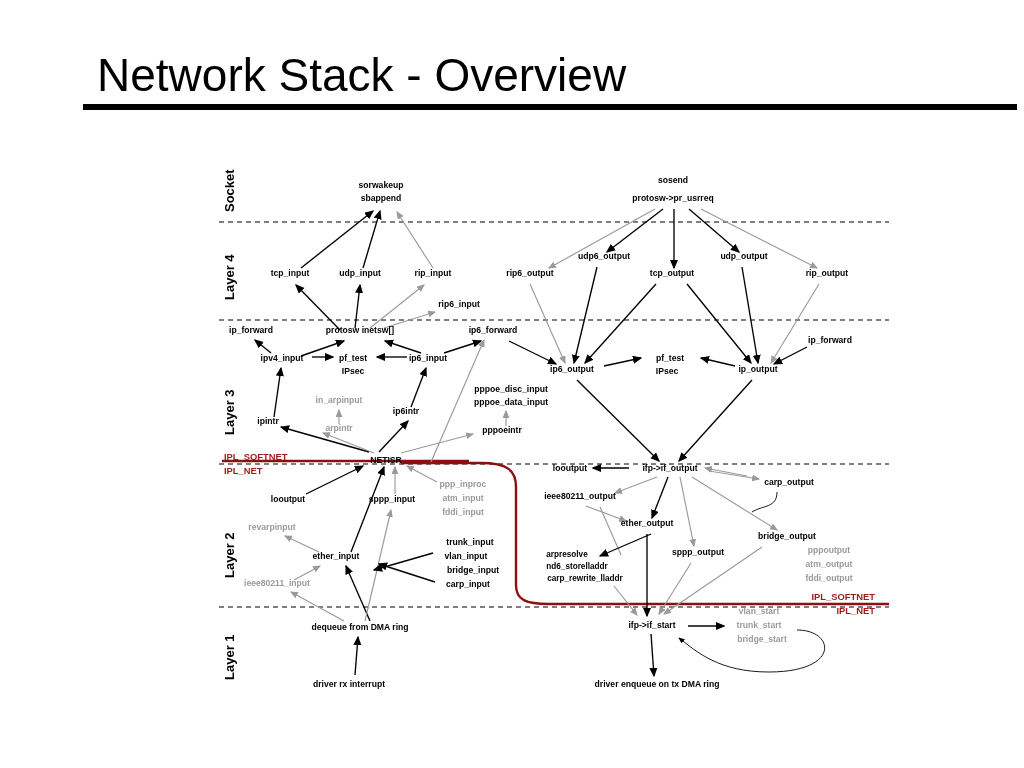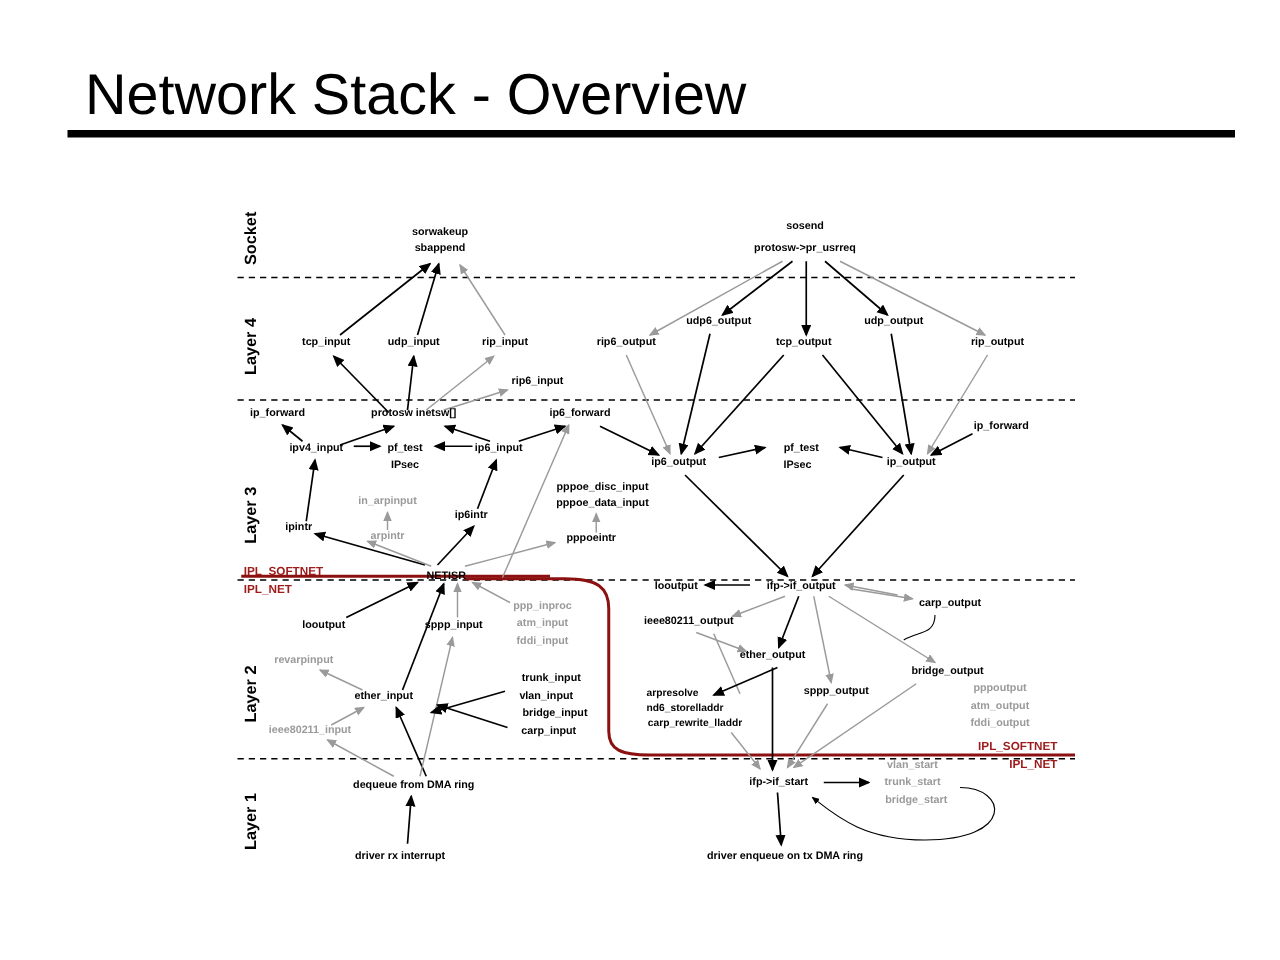--- a/index.html
+++ b/index.html
@@ -3,21 +3,21 @@
 <meta charset="utf-8">
 <style>
   html,body{margin:0;padding:0;}
   body{
     width:1024px;height:768px;
     background:#ffffff;
     font-family:"Liberation Sans", sans-serif;
     overflow:hidden;
     position:relative;
   }
-  #slide{position:absolute;inset:0;}
+  #slide{position:absolute;inset:0;margin-left:29px;}
 
   .title{
     position:absolute;
     left:68px; top:48px;
     font-size:46px;
     font-weight:400;
     color:#000000;
     letter-spacing:0px;
     white-space:nowrap;
   }

